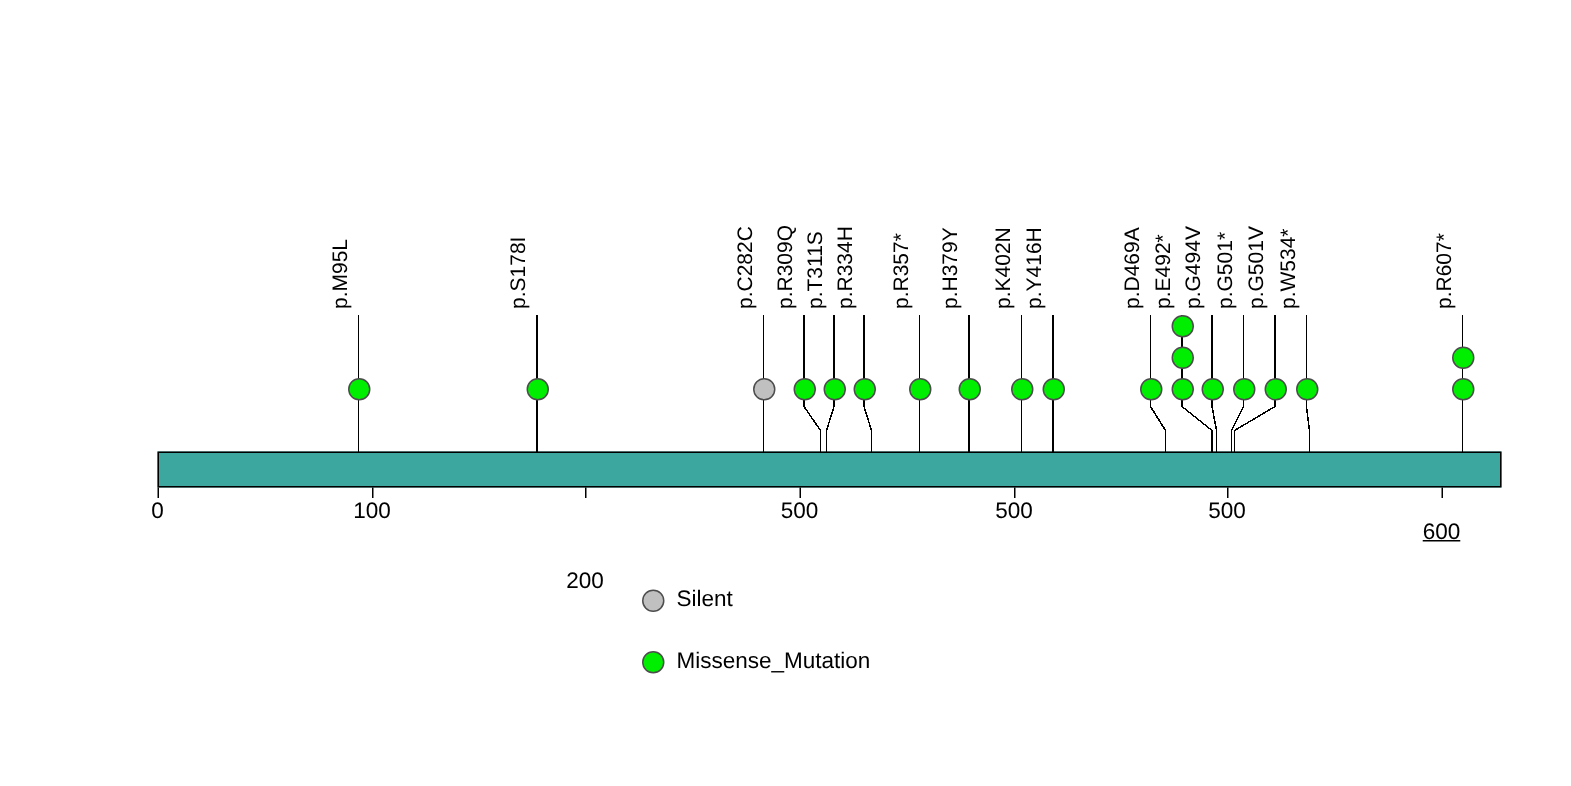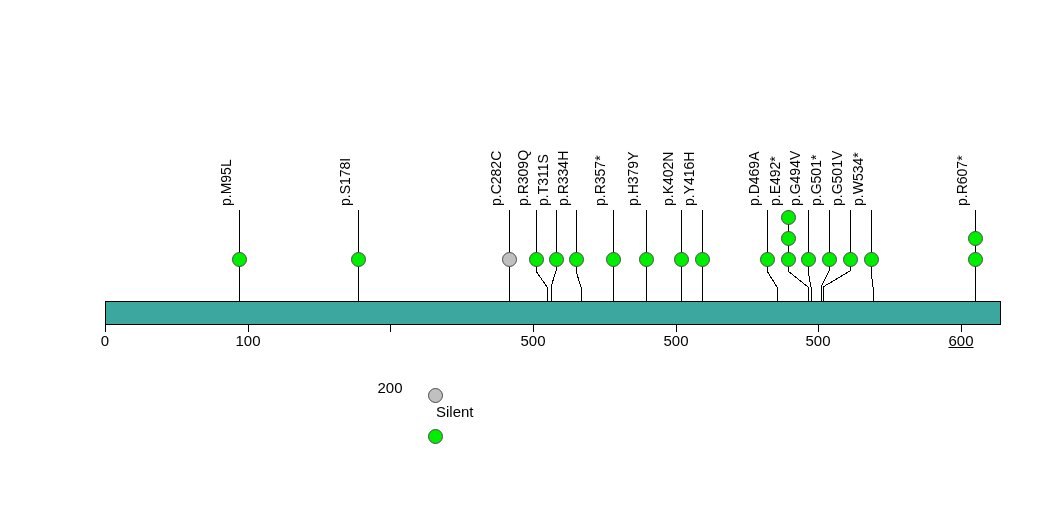--- a/index.html
+++ b/index.html
@@ -71,22 +71,21 @@
     line-height: 14px;
   }
   
   .legend {
     position: absolute;
   }
   .legend-row {
     position: absolute;
     height: 20px;
     display: flex;
-    align-items: flex-start;
-    flex-direction: column;
+    align-items: flex-end;
   }
   .legend-dot {
     width: 15px;
     height: 15px;
     border-radius: 50%;
     border: 1px solid #4d4d4d;
     box-sizing: border-box;
     flex: 0 0 auto;
   }
   .legend-label {
@@ -110,21 +109,21 @@
       <div class="axis-tick-label" style="left: 208px; top: 333px; width: 80px;">100</div>
       <div class="axis-tick" style="left: 390px; top: 325px; height: 7px;"></div>
       <div class="axis-tick-label" style="left: 350px; top: 333px; width: 80px; margin-top: 47px;">200</div>
       <div class="axis-tick" style="left: 533px; top: 325px; height: 7px;"></div>
       <div class="axis-tick-label" style="left: 493px; top: 333px; width: 80px;">500</div>
       <div class="axis-tick" style="left: 676px; top: 325px; height: 7px;"></div>
       <div class="axis-tick-label" style="left: 636px; top: 333px; width: 80px;">500</div>
       <div class="axis-tick" style="left: 818px; top: 325px; height: 7px;"></div>
       <div class="axis-tick-label" style="left: 778px; top: 333px; width: 80px;">500</div>
       <div class="axis-tick" style="left: 961px; top: 325px; height: 7px;"></div>
-      <div class="axis-tick-label" style="left: 921px; top: 333px; width: 80px; text-decoration: underline;">600</div>
+      <div class="axis-tick-label" style="left: 921px; top: 347px; width: 80px; text-decoration: underline;">600</div>
     </div>
 
   <div id="lollipop-layer">
       <svg class="stem" width="8" height="93" style="left: 235px; top: 210px;">
         <path d="M 4 0 L 4 92"></path>
       </svg>
       <div class="dot" title="p.M95L" style="left: 231.5px; top: 251.5px; background: rgb(0, 238, 0);"></div>
       <div class="mut-label" style="left: 233px; top: 192px;">p.M95L</div>
       <svg class="stem" width="8" height="93" style="left: 354px; top: 210px;">
         <path d="M 4 0 L 4 92"></path>
@@ -211,15 +210,16 @@
       <div class="mut-label" style="left: 969px; top: 192px;">p.R607*</div>
     </div>
 
   <div class="legend" id="legend-layer" style="left: 428px; top: 388px; width: 300px; height: 70px;">
       <div class="legend-row" style="left: 0px; top: 0px;">
         <span class="legend-dot" style="background: rgb(192, 192, 192);"></span>
         <span class="legend-label">Silent</span>
       </div>
       <div class="legend-row" style="left: 0px; top: 41px;">
         <span class="legend-dot" style="background: rgb(0, 238, 0);"></span>
+        <span class="legend-label">Missense_Mutation</span>
       </div>
     </div>
 </div>
 
 </body></html>

